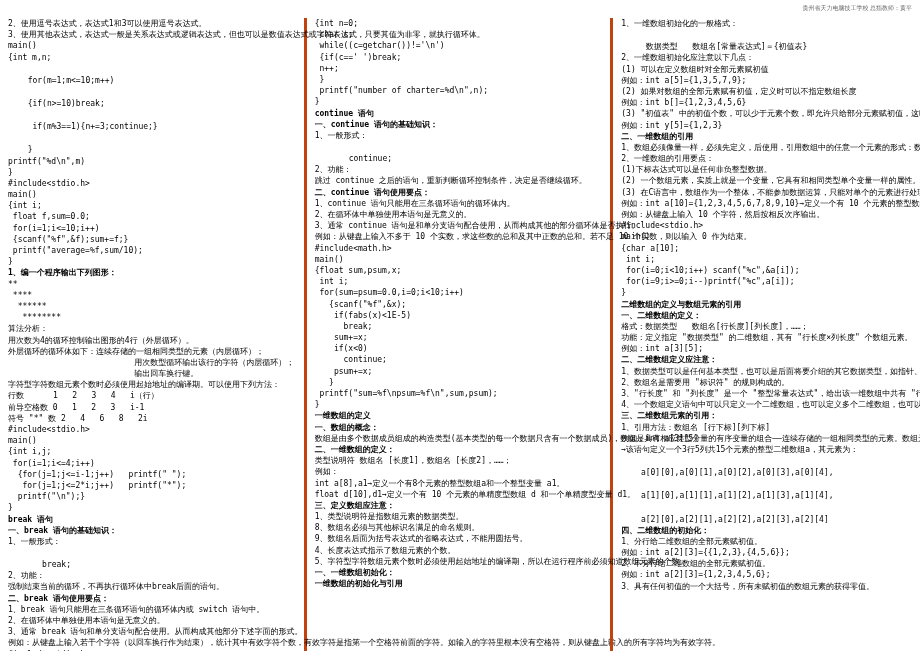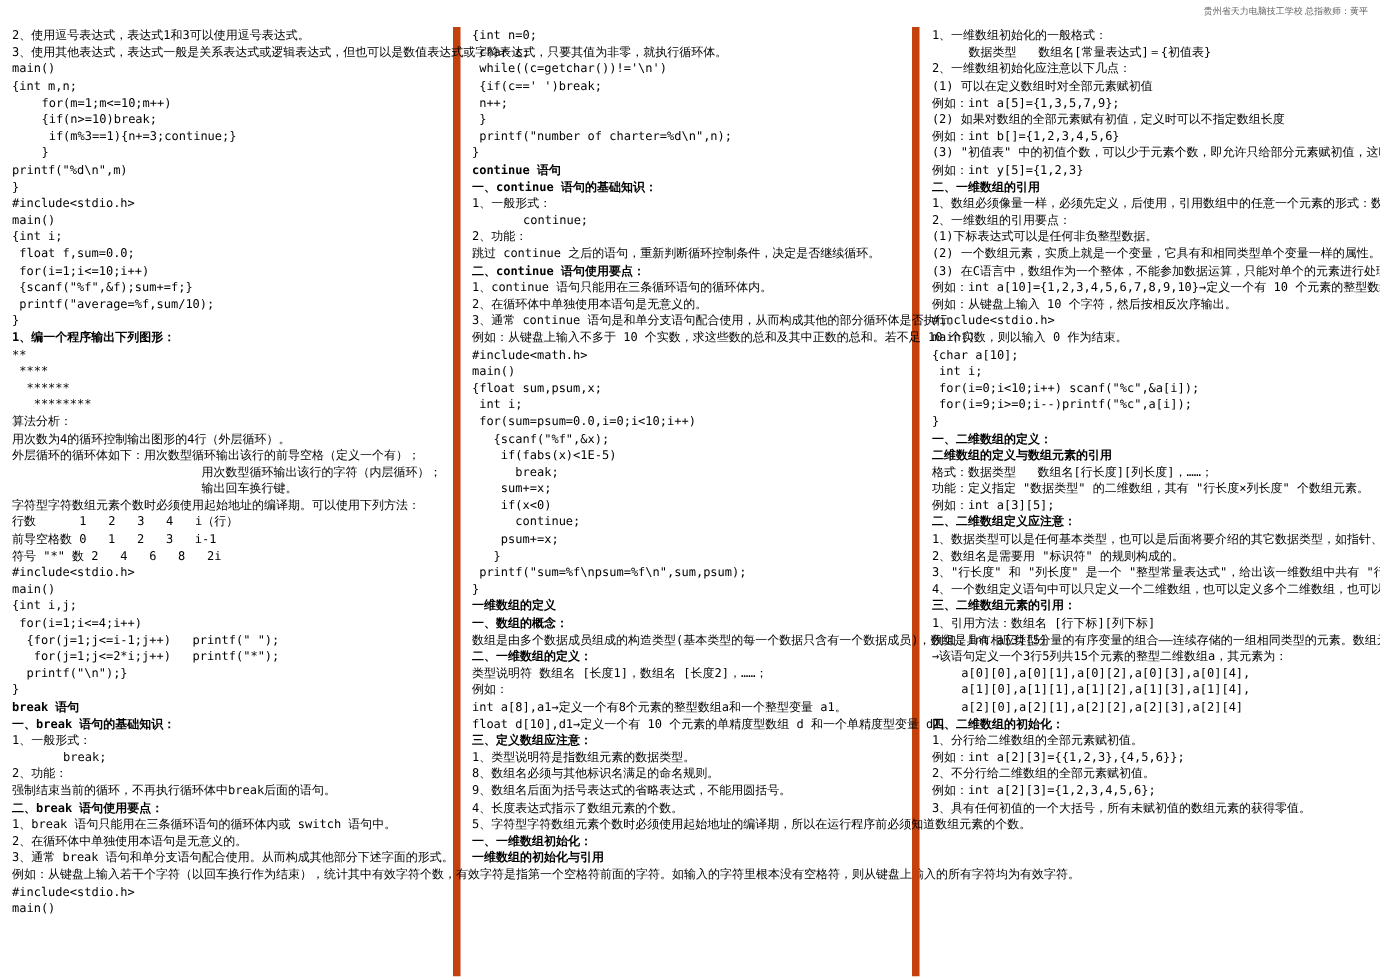--- a/index.html
+++ b/index.html
@@ -23,26 +23,26 @@
   }
   .columns {
     display: flex;
     width: 100%;
     height: 651px;
     padding-top: 18px;
   }
   .col {
     width: 33.33%;
     padding: 0 8px;
-    border-right: 5px solid #c2410c;
+    border-right: 3px solid #c2410c;
   }
   .col:last-child { border-right: none; }
   .line { white-space: pre; font-family: "SimSun", monospace; }
   .bold { font-weight: bold; }
-  .indent1 { padding-left: 10px; }
+  .indent1 { padding-left: 10px; margin-top: 12px; }
   .indent3 { padding-left: 30px; }
   .center { text-align: left; }
 </style>
 </head>
 <body>
 
 <div class="header">贵州省天力电脑技工学校    总指教师：黄平</div>
 
 <div class="columns">
   <div class="col" id="col1">
@@ -64,21 +64,21 @@
       <div class="line"> {scanf("%f",&amp;f);sum+=f;}</div>
       <div class="line"> printf("average=%f,sum/10);</div>
       <div class="line">}</div>
       <div class="line bold">1、编一个程序输出下列图形：</div>
       <div class="line">**</div>
       <div class="line"> ****</div>
       <div class="line">  ******</div>
       <div class="line">   ********</div>
       <div class="line">算法分析：</div>
       <div class="line">用次数为4的循环控制输出图形的4行（外层循环）。</div>
-      <div class="line">外层循环的循环体如下：用次数型循环输出该行的前导空格（定义一个有）；</div>
+      <div class="line">外层循环的循环体如下：连续存储的一组相同类型的元素（内层循环）；</div>
       <div class="line indent3">                    用次数型循环输出该行的字符（内层循环）；</div>
       <div class="line indent3">                    输出回车换行键。</div>
       <div class="line">字符型字符数组元素个数时必须使用起始地址的编译期。可以使用下列方法：</div>
       <div class="line">行数      1   2   3   4   i（行）</div>
       <div class="line">前导空格数 0   1   2   3   i-1</div>
       <div class="line">符号 "*" 数 2   4   6   8   2i</div>
       <div class="line">#include&lt;stdio.h&gt;</div>
       <div class="line">main()</div>
       <div class="line">{int i,j;</div>
       <div class="line"> for(i=1;i&lt;=4;i++)</div>
@@ -170,22 +170,22 @@
       <div class="line">(3) 在C语言中，数组作为一个整体，不能参加数据运算，只能对单个的元素进行处理。</div>
       <div class="line">例如：int a[10]={1,2,3,4,5,6,7,8,9,10}→定义一个有 10 个元素的整型数组 a，并给其元素赋初值如 F: a[0]=1,a[1]=2,…a[9]=10。</div>
       <div class="line">例如：从键盘上输入 10 个字符，然后按相反次序输出。</div>
       <div class="line">#include&lt;stdio.h&gt;</div>
       <div class="line">main()</div>
       <div class="line">{char a[10];</div>
       <div class="line"> int i;</div>
       <div class="line"> for(i=0;i&lt;10;i++) scanf("%c",&amp;a[i]);</div>
       <div class="line"> for(i=9;i&gt;=0;i--)printf("%c",a[i]);</div>
       <div class="line">}</div>
+      <div class="line bold center">二维数组的定义与数组元素的引用</div>
       <div class="line bold">一、二维数组的定义：</div>
-      <div class="line bold center">二维数组的定义与数组元素的引用</div>
       <div class="line">格式：数据类型   数组名[行长度][列长度]，……；</div>
       <div class="line">功能：定义指定 "数据类型" 的二维数组，其有 "行长度×列长度" 个数组元素。</div>
       <div class="line">例如：int a[3][5];</div>
       <div class="line bold">二、二维数组定义应注意：</div>
       <div class="line">1、数据类型可以是任何基本类型，也可以是后面将要介绍的其它数据类型，如指针、结构等。</div>
       <div class="line">2、数组名是需要用 "标识符" 的规则构成的。</div>
       <div class="line">3、"行长度" 和 "列长度" 是一个 "整型常量表达式"，给出该一维数组中共有 "行长度" × "列长度" 个数组元素。</div>
       <div class="line">4、一个数组定义语句中可以只定义一个二维数组，也可以定义多个二维数组，也可以在一个定义语句中同时定义一维和二维数组，还可以同时定义变量。</div>
       <div class="line bold">三、二维数组元素的引用：</div>
       <div class="line">1、引用方法：数组名 [行下标][列下标]</div>

